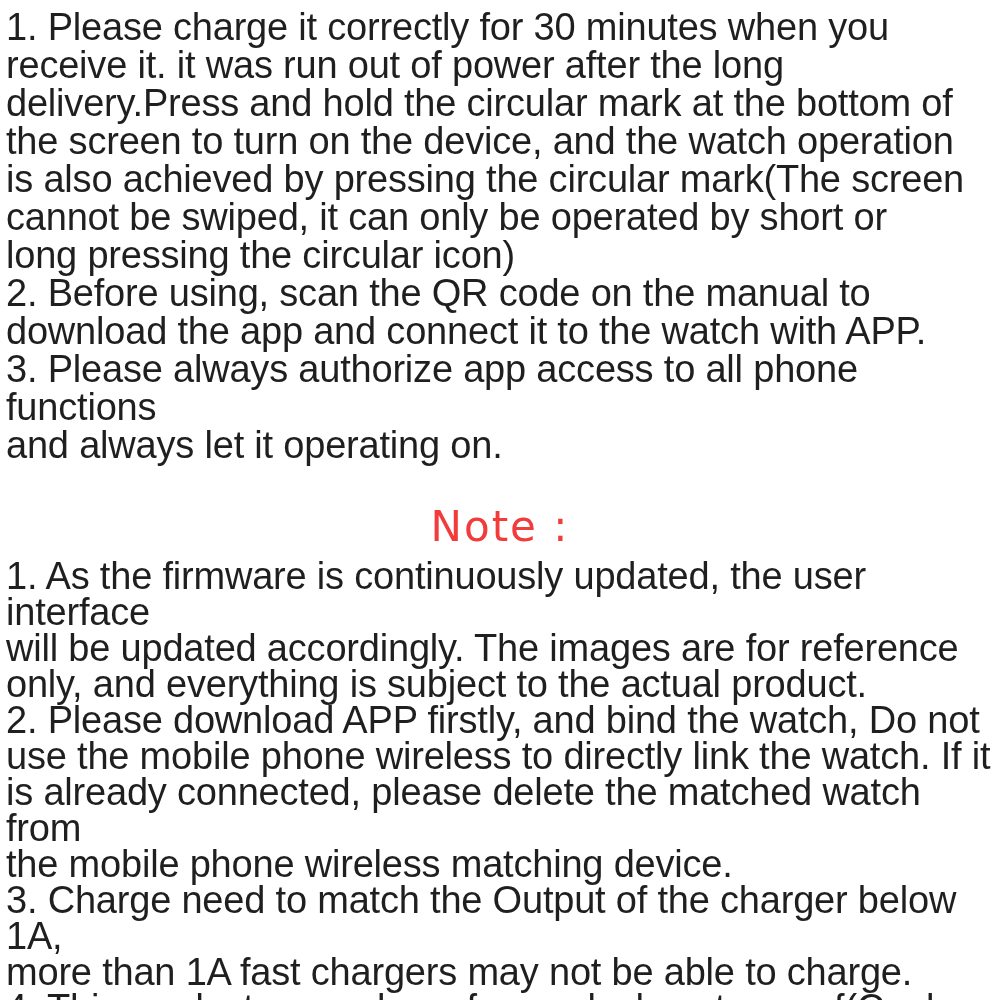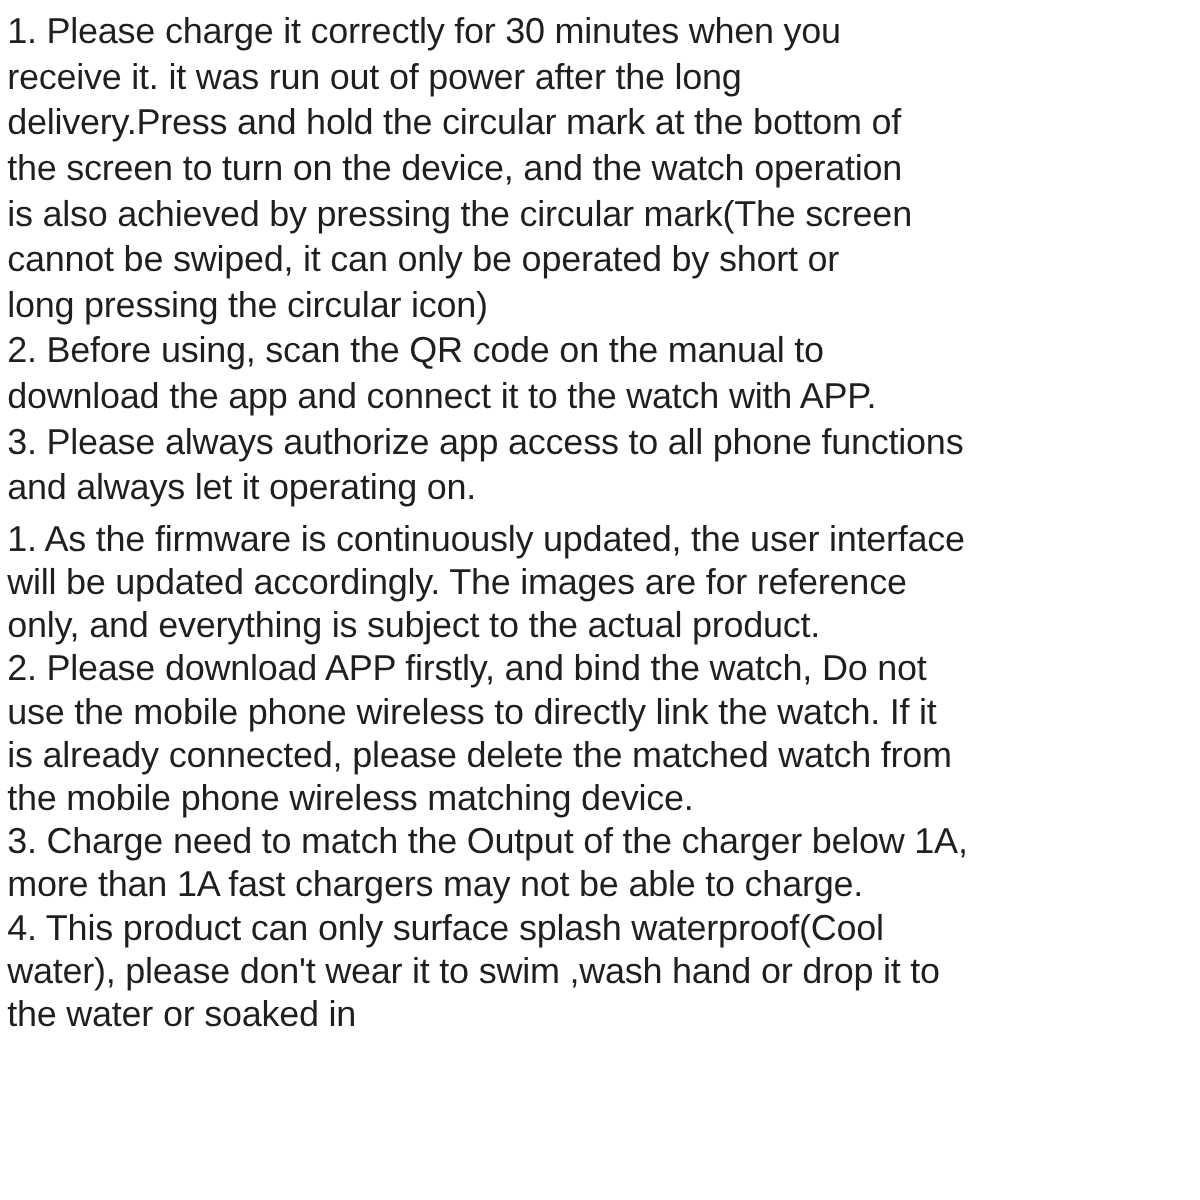--- a/index.html
+++ b/index.html
@@ -31,21 +31,21 @@
     padding-top: 6px;
   }
   .heading-note {
     margin-top: 38px;
     font-size: 42px;
     line-height: 50px;
   }
   .body-text {
     margin: 0;
     padding: 4px 4px 0 6px;
-    font-size: 30px;
+    font-size: 38px;
     letter-spacing: -0.2px;
     white-space: pre-line;
     color: #1f1f1f;
   }
   .body-howto {
     line-height: 38px;
     padding-top: 8px;
   }
   .body-note {
     line-height: 36px;
@@ -62,20 +62,21 @@
 delivery.Press and hold the circular mark at the bottom of
 the screen to turn on the device, and the watch operation
 is also achieved by pressing the circular mark(The screen
 cannot be swiped, it can only be operated by short or
 long pressing the circular icon)
 2. Before using, scan the QR code on the manual to
 download the app and connect it to the watch with APP.
 3. Please always authorize app access to all phone functions
 and always let it operating on.</div>
 
+  <h1 class="section-heading heading-note">Note :</h1>
 
   <div class="body-text body-note">1. As the firmware is continuously updated, the user interface
 will be updated accordingly. The images are for reference
 only, and everything is subject to the actual product.
 2. Please download APP firstly, and bind the watch, Do not
 use the mobile phone wireless to directly link the watch. If it
 is already connected, please delete the matched watch from
 the mobile phone wireless matching device.
 3. Charge need to match the Output of the charger below 1A,
 more than 1A fast chargers may not be able to charge.

